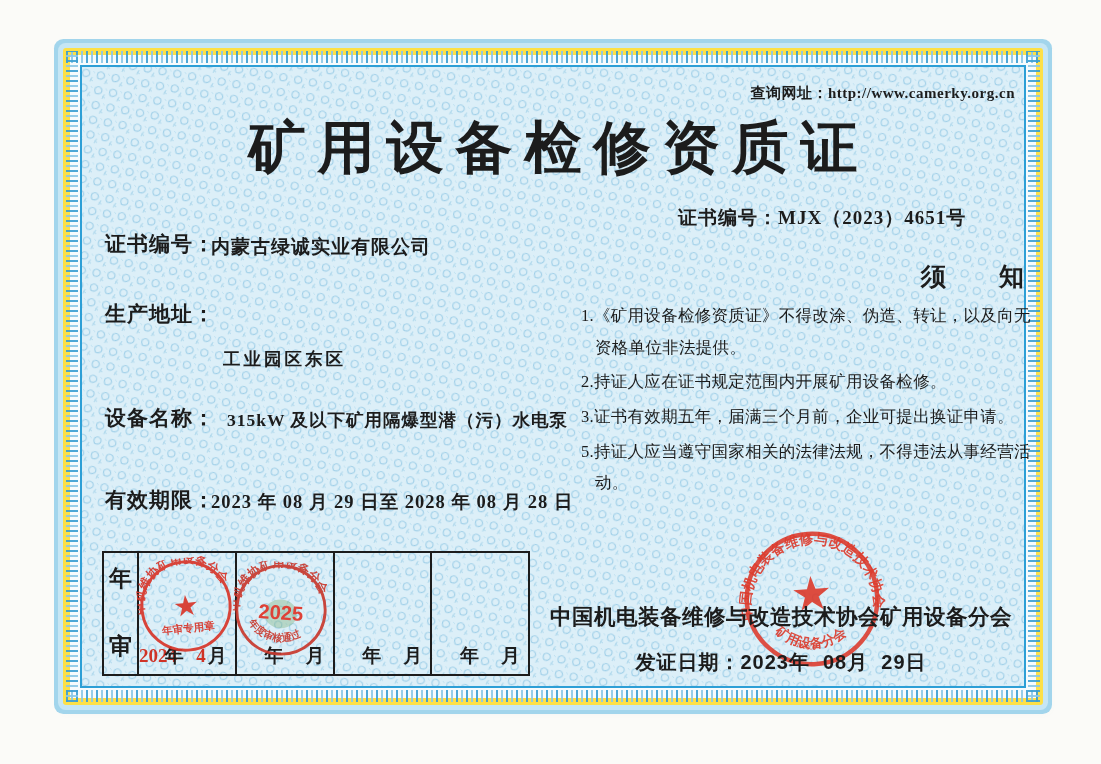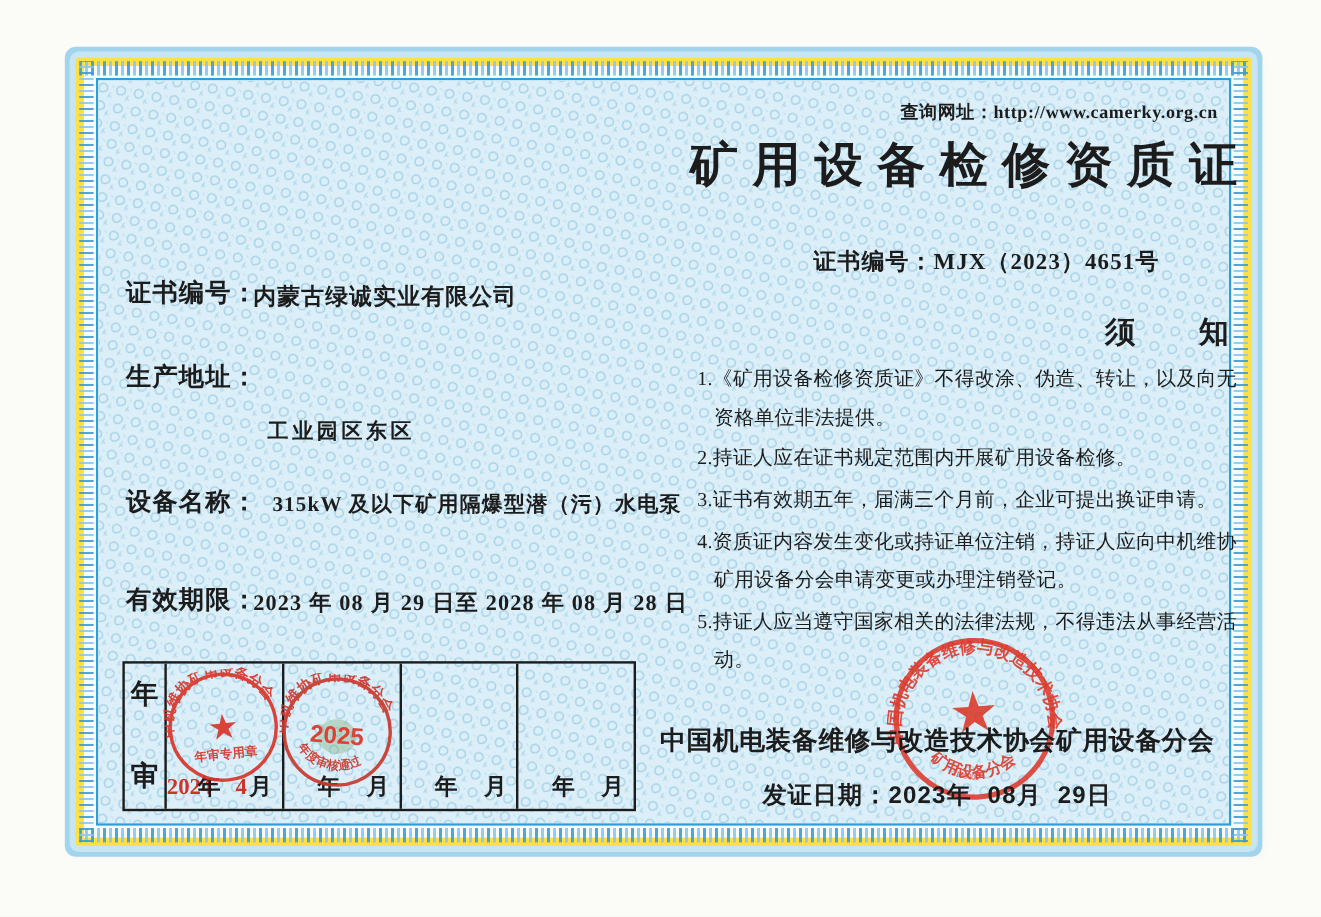--- a/index.html
+++ b/index.html
@@ -21,22 +21,22 @@
   .orn.bottom{left:3px;right:3px;bottom:3px;height:12px;}
   .orn.left{top:3px;bottom:3px;left:3px;width:12px;}
   .orn.right{top:3px;bottom:3px;right:3px;width:12px;}
   .inner-line{position:absolute;inset:17px;border:2px solid #2d9fd6;}
   .interior{position:absolute;inset:19px;overflow:hidden;background:#ddeef8;}
   .interior svg{display:block;}
   .content{position:absolute;inset:0;}
 
   
   .query{position:absolute;top:36px;right:28px;font-size:15px;font-weight:700;letter-spacing:.5px;}
-  .title{position:absolute;top:62px;left:0;width:100%;text-align:right;
-    font-size:40px;font-weight:700;letter-spacing:12px;text-indent:12px;}
+  .title{position:absolute;top:62px;left:0;width:100%;text-align:center;
+    font-size:57px;font-weight:700;letter-spacing:12px;text-indent:12px;}
   .certno{position:absolute;top:157px;left:615px;font-size:19px;font-weight:600;letter-spacing:1px;}
 
   .f-label{position:absolute;left:42px;font-family:"Liberation Sans",sans-serif;
     font-weight:700;font-size:21px;letter-spacing:1px;}
   .f-value{position:absolute;font-size:18px;font-weight:600;letter-spacing:1px;}
 
   .notice-head{position:absolute;top:212px;left:520px;width:455px;text-align:right;
     font-size:25px;font-weight:700;letter-spacing:14px;text-indent:14px;}
   .notice{position:absolute;top:252px;left:518px;width:460px;font-size:16.5px;
     font-weight:500;line-height:1.92;letter-spacing:.3px;}
@@ -112,21 +112,20 @@
     <div class="f-value" style="top:360px;left:150px;font-size:17.5px;padding-left:14px;">315kW 及以下矿用隔爆型潜（污）水电泵</div>
 
     <div class="f-label" style="top:438px;">有效期限：</div>
     <div class="f-value" style="top:441px;left:148px;font-size:18.5px;">2023 年 08 月 29 日至 2028 年 08 月 28 日</div>
 
     <div class="notice-head">须　知</div>
     <div class="notice">
       <p>1.《矿用设备检修资质证》不得改涂、伪造、转让，以及向无资格单位非法提供。</p>
       <p>2.持证人应在证书规定范围内开展矿用设备检修。</p>
       <p>3.证书有效期五年，届满三个月前，企业可提出换证申请。</p>
-      <p>4.资质证内容发生变化或持证单位注销，持证人应向中机维协矿用设备分会申请变更或办理注销登记。</p>
       <p>5.持证人应当遵守国家相关的法律法规，不得违法从事经营活动。</p>
     </div>
 
     <div class="ar-table">
       <div class="ar-rowlabel">
         <span>年</span>
         <span>审</span>
       </div>
       <div class="ar-cell">
         <div class="ar-foot">

